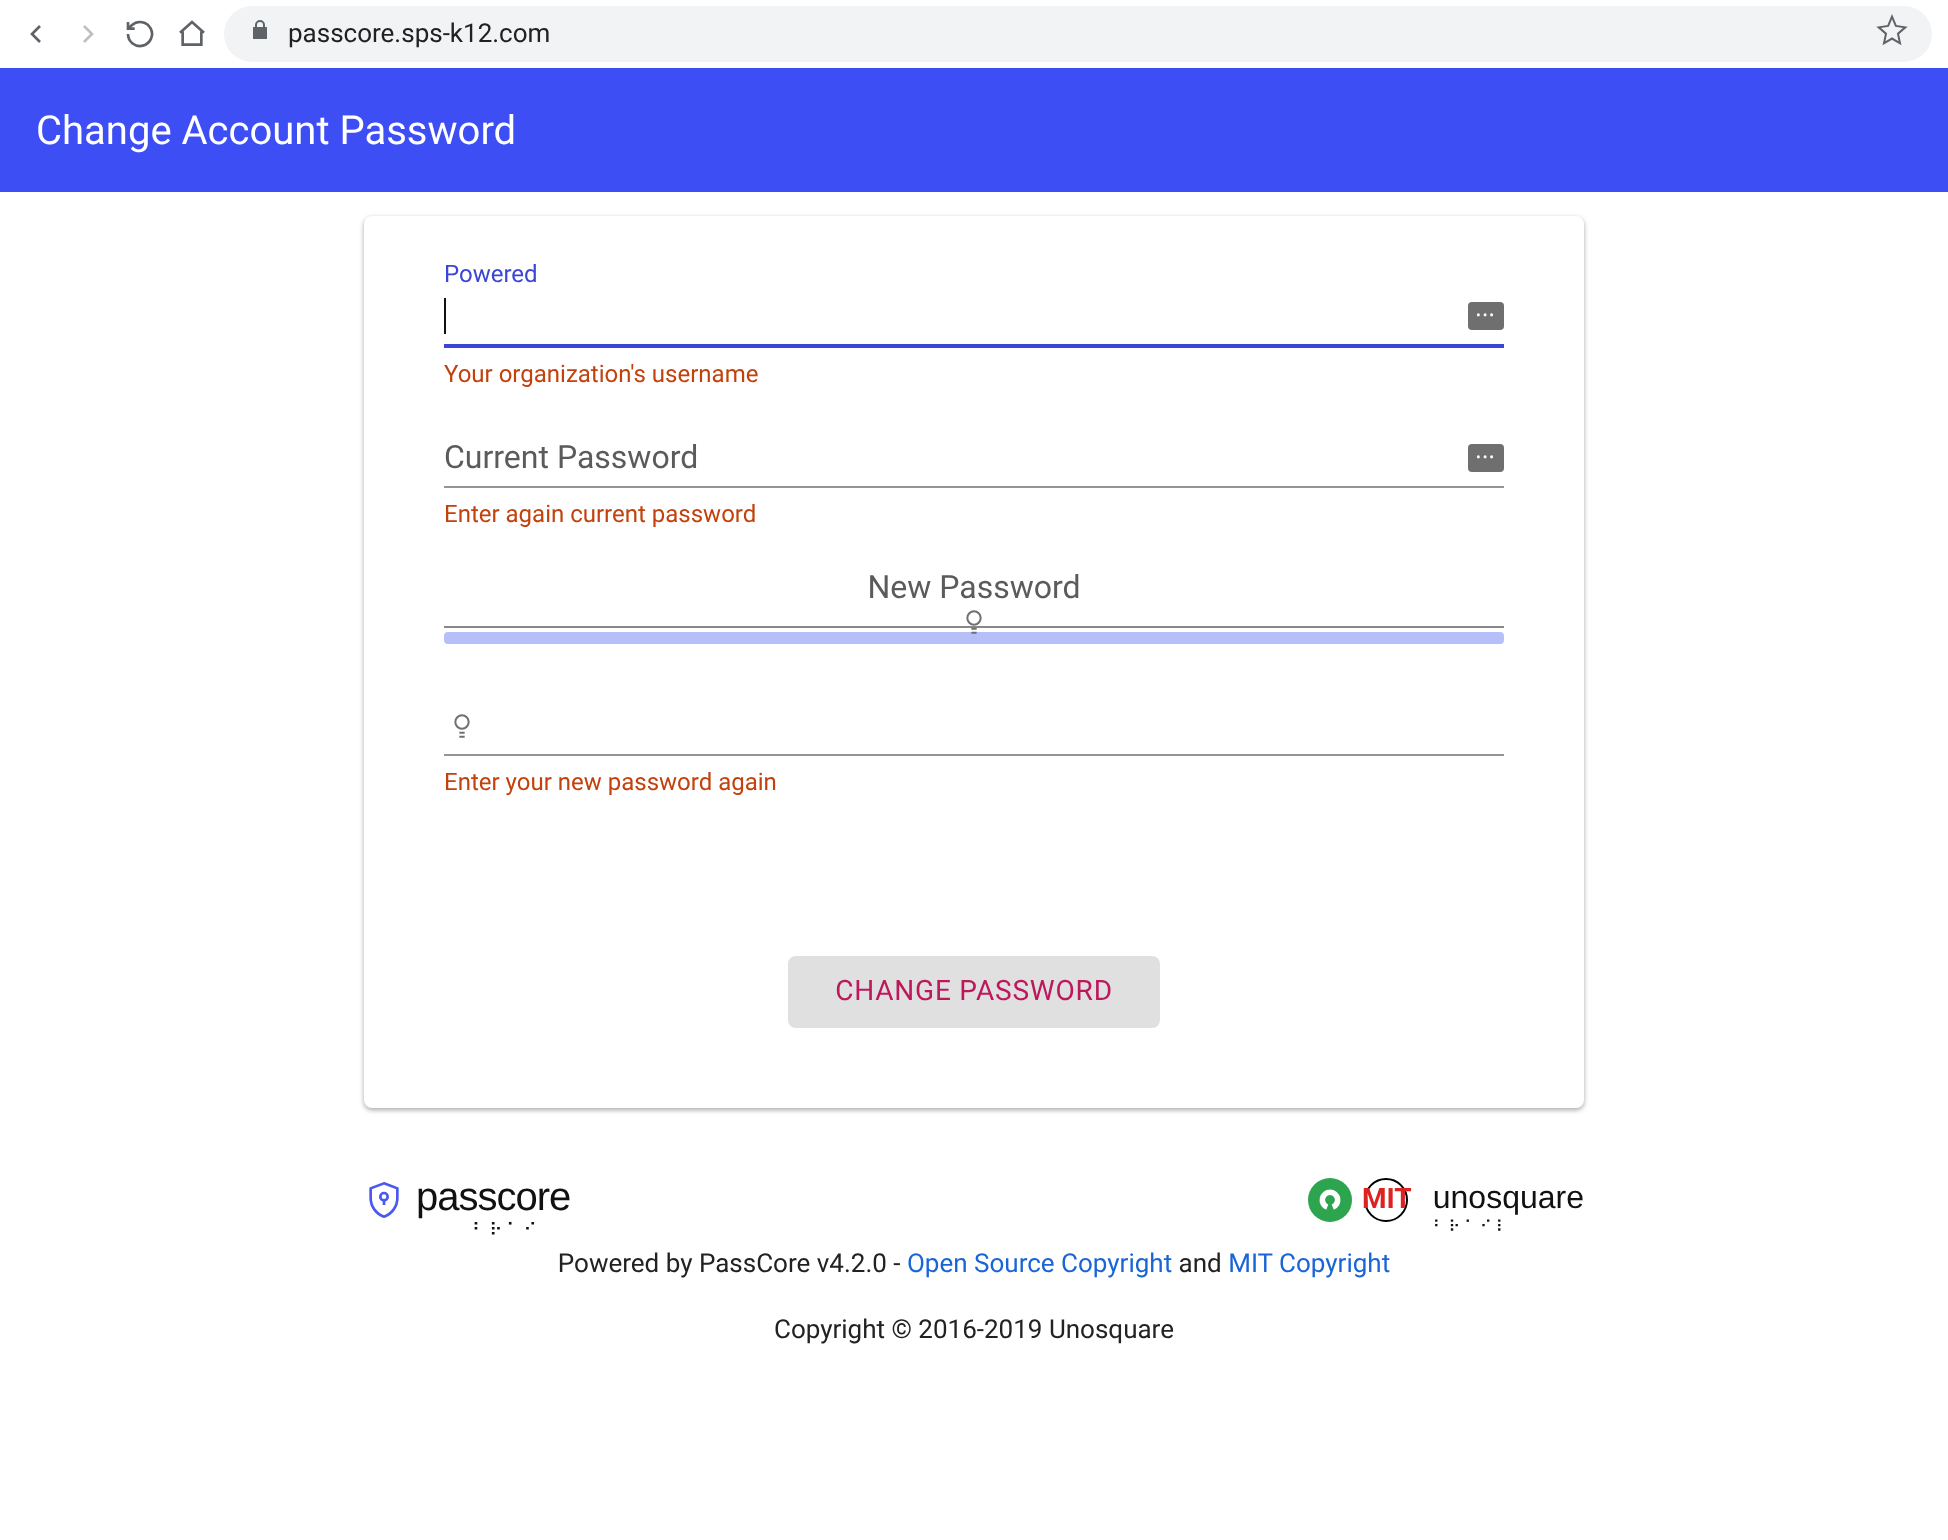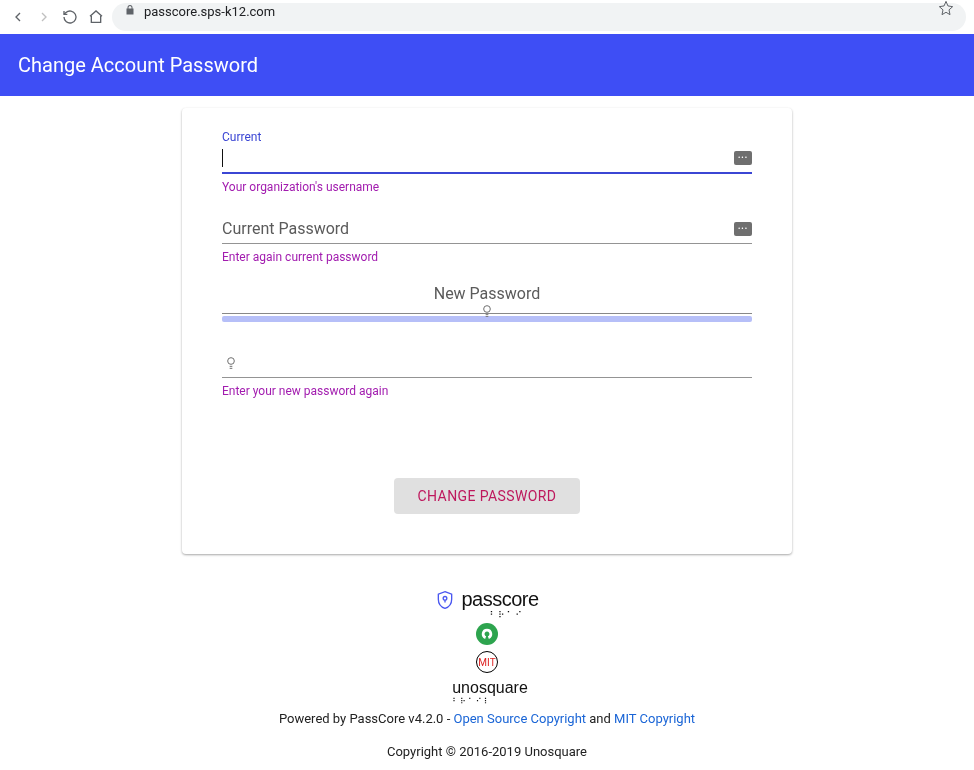--- a/index.html
+++ b/index.html
@@ -20,23 +20,23 @@
     color: #5f6368;
   }
   .chrome .nav-btn svg { width: 16px; height: 16px; }
   .chrome .nav-btn.disabled { color: #c0c0c0; }
   .addr {
     flex: 1;
     height: 28px;
     background: #f1f3f4;
     border-radius: 14px;
     display: flex;
-    align-items: flex-end;
+    align-items: center;
     gap: 8px;
-    padding: 12px 12px;
+    padding: 0 12px;
     color: #202124;
     font-size: 13px;
   }
   .addr .lock { color: #5f6368; }
   .addr .star { color: #5f6368; margin-left: auto; }
 
   
   .app-header {
     background: #3e4ef5;
     color: #fff;
@@ -79,21 +79,21 @@
     font-size: 16px;
     color: #5b5b5b;
   }
   .field.focused .placeholder { color: #202124; }
   .field .caret {
     width: 1px; height: 18px; background: #111; margin-right: 4px;
     animation: none;
   }
   .field .helper {
     font-size: 12px;
-    color: #a21caf;
+    color: #c2410c;
     margin-top: 6px;
   }
   .field .end-icon {
     width: 18px; height: 18px; color: #707070; display:flex; align-items:center; justify-content:center;
   }
   .field .end-icon.dark {
     width: 18px; height: 14px; border-radius: 2px; background: #6f6f6f; color:#fff; font-size:7px; letter-spacing:1px; line-height:14px; text-align:center;
   }
 
   .strength-bar {
@@ -116,34 +116,34 @@
     padding: 10px 24px;
     font-family: inherit;
     text-transform: uppercase;
   }
 
   
   .footer {
     width: 610px;
     margin-top: 34px;
   }
-  .footer-row1 { display: flex; align-items: center; gap: 6px; flex-direction: column; }
+  .footer-row1 { display: flex; align-items: center; gap: 6px; }
   .passcore-logo { display: flex; align-items: center; gap: 6px; }
   .passcore-shield {
     width: 20px; height: 22px;
     display:flex; align-items:center; justify-content:center;
     color: #4a57f0;
   }
   .passcore-text { font-family: Arial, sans-serif; font-size: 20px; letter-spacing: -0.5px; color: #111; position:relative; }
   .passcore-text .dots { font-size: 9px; letter-spacing: 2px; color:#111; position:absolute; left:28px; top:22px; }
   .spacer { flex: 1; }
   .round-badge {
     width: 22px; height: 22px; border-radius: 50%;
     display:flex; align-items:center; justify-content:center;
-    font-weight:400; font-size:10px;
+    font-weight:700; font-size:14px;
   }
   .badge-osi { background:#2da44e; color:#fff; }
   .badge-mit { background:#fff; border:1.5px solid #000; color:#d22; }
   .unosquare { font-family: Arial, sans-serif; font-size: 16px; color:#111; position:relative; margin-left:6px; }
   .unosquare .dots { font-size:8px; letter-spacing:2px; position:absolute; left:0; top:18px; }
 
   .footer-row2, .footer-row3 { text-align: center; font-size: 13px; color: #222; margin-top: 14px; }
   .footer-row3 { margin-top: 18px; }
   .footer a { color: #1a65d6; text-decoration: none; }
 </style>
@@ -190,21 +190,21 @@
 
 <div class="app-header">
   <span>Change Account Password</span>
 </div>
 
 <div class="page-body">
 
   <div class="card">
 
     <div class="field focused">
-      <div class="float-label">Current</div>
+      <div class="float-label">Powered</div>
       <div class="input-row">
         <span class="caret"></span>
         <span class="placeholder"></span>
         <span class="end-icon dark">•••</span>
       </div>
       <div class="helper">Your organization's username</div>
     </div>
 
     <div class="field">
       <div class="input-row">

